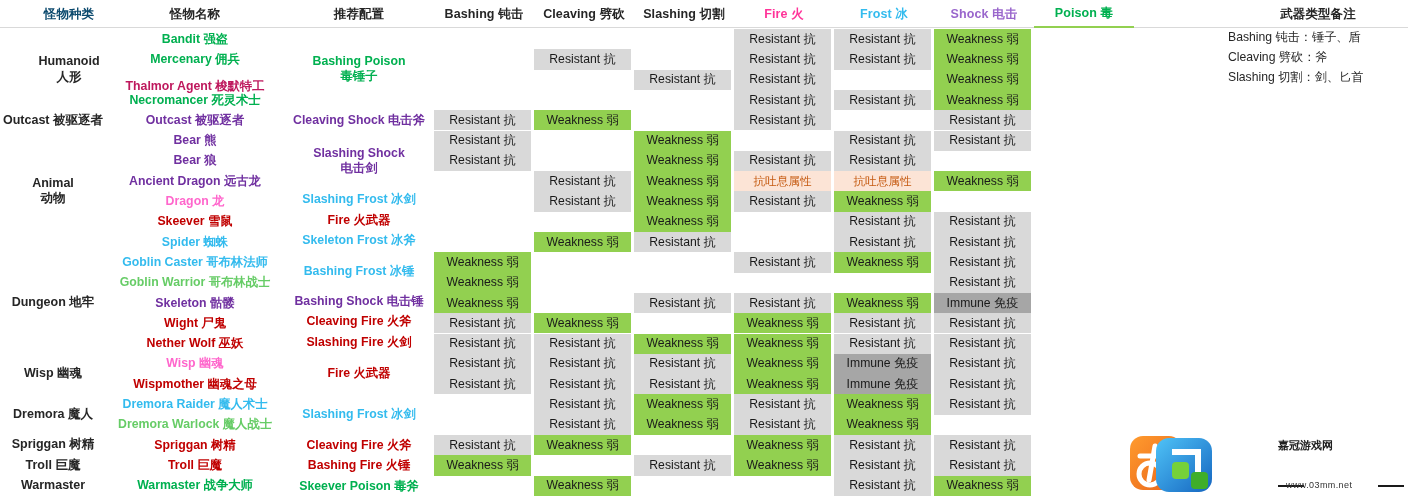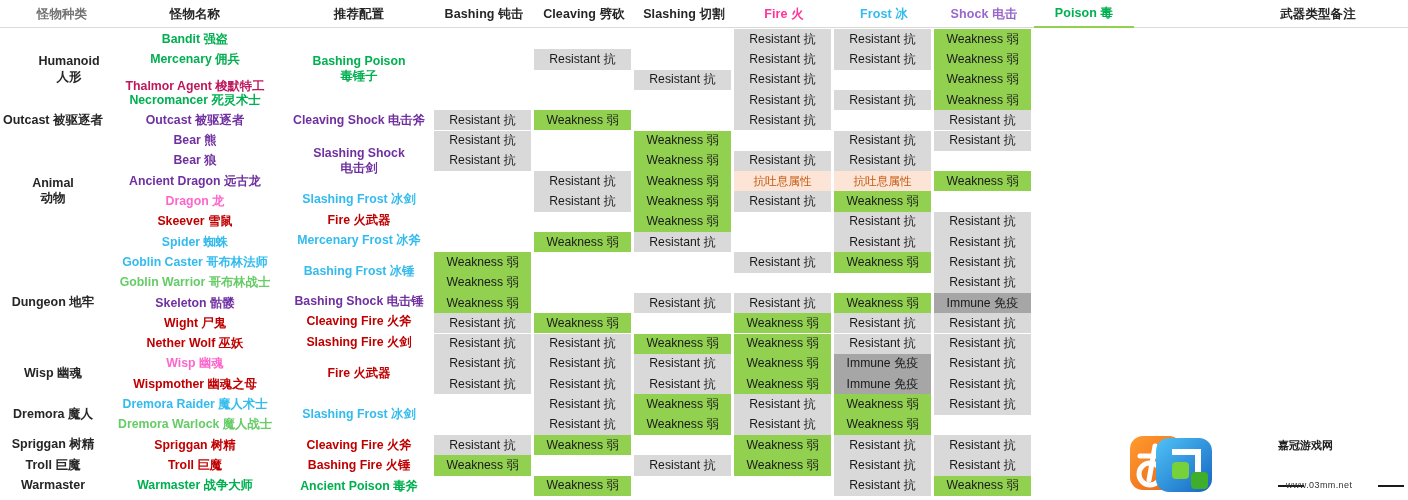--- a/index.html
+++ b/index.html
@@ -75,21 +75,21 @@
     font-size:9px; color:#333; letter-spacing:.4px;
   }
   .wm-line { position:absolute; top:55px; height:2px; background:#1a1a1a; }
 </style>
 </head>
 <body>
 
 <div id="sheet">
   <div class="hdr-row"></div>
   <div id="hdr-host">
-      <div class="hdr" style="left: 9px; width: 106px; color: #737373;">怪物种类</div>
+      <div class="hdr" style="left: 16px; width: 106px; color: #0c4a6e;">怪物种类</div>
       <div class="hdr" style="left: 106px; width: 178px; color: rgb(38, 38, 38);">怪物名称</div>
       <div class="hdr" style="left: 288px; width: 142px; color: rgb(38, 38, 38);">推荐配置</div>
       <div class="hdr" style="left: 434px; width: 100px; color: rgb(38, 38, 38);">Bashing 钝击</div>
       <div class="hdr" style="left: 534px; width: 100px; color: rgb(38, 38, 38);">Cleaving 劈砍</div>
       <div class="hdr" style="left: 634px; width: 100px; color: rgb(38, 38, 38);">Slashing 切割</div>
       <div class="hdr" style="left: 734px; width: 100px; color: rgb(255, 51, 153);">Fire 火</div>
       <div class="hdr" style="left: 834px; width: 100px; color: rgb(51, 187, 238);">Frost 冰</div>
       <div class="hdr" style="left: 934px; width: 100px; color: rgb(153, 102, 204);">Shock 电击</div>
       <div class="hdr ul" style="left: 1034px; width: 100px; color: rgb(0, 176, 80);">Poison 毒</div>
       <div class="hdr" style="left: 1228px; width: 180px; color: rgb(38, 38, 38);">武器类型备注</div>
@@ -133,30 +133,30 @@
       <div class="namecell" style="top: 475.6px; color: rgb(0, 176, 80);">Warmaster 战争大师</div>
     </div>
   <div id="cfg-host">
       <div class="cfgcell" style="top: 48px; height: 42px; color: rgb(0, 176, 80);">Bashing Poison
 毒锤子</div>
       <div class="cfgcell" style="top: 110.2px; height: 20.3px; color: rgb(112, 48, 160);">Cleaving Shock 电击斧</div>
       <div class="cfgcell" style="top: 140px; height: 42px; color: rgb(112, 48, 160);">Slashing Shock
 电击剑</div>
       <div class="cfgcell" style="top: 190px; height: 20.3px; color: rgb(51, 187, 238);">Slashing Frost 冰剑</div>
       <div class="cfgcell" style="top: 211px; height: 20.3px; color: rgb(192, 0, 0);">Fire 火武器</div>
-      <div class="cfgcell" style="top: 231px; height: 20.3px; color: rgb(51, 187, 238);">Mercenary Frost 冰斧</div>
+      <div class="cfgcell" style="top: 231px; height: 20.3px; color: rgb(51, 187, 238);">Skeleton Frost 冰斧</div>
       <div class="cfgcell" style="top: 262px; height: 20.3px; color: rgb(51, 187, 238);">Bashing Frost 冰锤</div>
       <div class="cfgcell" style="top: 292px; height: 20.3px; color: rgb(112, 48, 160);">Bashing Shock 电击锤</div>
       <div class="cfgcell" style="top: 312px; height: 20.3px; color: rgb(192, 0, 0);">Cleaving Fire 火斧</div>
       <div class="cfgcell" style="top: 333px; height: 20.3px; color: rgb(192, 0, 0);">Slashing Fire 火剑</div>
       <div class="cfgcell" style="top: 364px; height: 20.3px; color: rgb(192, 0, 0);">Fire 火武器</div>
       <div class="cfgcell" style="top: 405px; height: 20.3px; color: rgb(51, 187, 238);">Slashing Frost 冰剑</div>
       <div class="cfgcell" style="top: 436px; height: 20.3px; color: rgb(192, 0, 0);">Cleaving Fire 火斧</div>
       <div class="cfgcell" style="top: 456px; height: 20.3px; color: rgb(192, 0, 0);">Bashing Fire 火锤</div>
-      <div class="cfgcell" style="top: 477px; height: 20.3px; color: rgb(0, 176, 80);">Ancient Poison 毒斧</div>
+      <div class="cfgcell" style="top: 477px; height: 20.3px; color: rgb(0, 176, 80);">Skeever Poison 毒斧</div>
     </div>
   <div id="grid-host">
       <div class="cell v-none" style="left: 434px; width: 97px; top: 29px;"></div>
       <div class="cell v-none" style="left: 534px; width: 97px; top: 29px;"></div>
       <div class="cell v-none" style="left: 634px; width: 97px; top: 29px;"></div>
       <div class="cell v-res" style="left: 734px; width: 97px; top: 29px;">Resistant 抗</div>
       <div class="cell v-res" style="left: 834px; width: 97px; top: 29px;">Resistant 抗</div>
       <div class="cell v-weak" style="left: 934px; width: 97px; top: 29px;">Weakness 弱</div>
       <div class="cell v-none" style="left: 434px; width: 97px; top: 49.3px;"></div>
       <div class="cell v-res" style="left: 534px; width: 97px; top: 49.3px;">Resistant 抗</div>
@@ -285,20 +285,25 @@
       <div class="cell v-res" style="left: 834px; width: 97px; top: 455.3px;">Resistant 抗</div>
       <div class="cell v-res" style="left: 934px; width: 97px; top: 455.3px;">Resistant 抗</div>
       <div class="cell v-none" style="left: 434px; width: 97px; top: 475.6px;"></div>
       <div class="cell v-weak" style="left: 534px; width: 97px; top: 475.6px;">Weakness 弱</div>
       <div class="cell v-none" style="left: 634px; width: 97px; top: 475.6px;"></div>
       <div class="cell v-none" style="left: 734px; width: 97px; top: 475.6px;"></div>
       <div class="cell v-res" style="left: 834px; width: 97px; top: 475.6px;">Resistant 抗</div>
       <div class="cell v-weak" style="left: 934px; width: 97px; top: 475.6px;">Weakness 弱</div>
     </div>
 
+  <div class="notes" id="notes-host">
+      <div>Bashing 钝击：锤子、盾</div>
+      <div>Cleaving 劈砍：斧</div>
+      <div>Slashing 切割：剑、匕首</div>
+    </div>
 
   <div class="wm">
     <svg width="115" height="62" style="position:absolute;left:0;top:2px">
       <defs>
         <linearGradient id="og" x1="0" y1="0" x2="1" y2="1">
           <stop offset="0" stop-color="#ff9b2e"></stop>
             <stop offset="1" stop-color="#e8631a"></stop>
         </linearGradient>
         <linearGradient id="bg2" x1="0" y1="0" x2="1" y2="1">
           <stop offset="0" stop-color="#4fc3f7"></stop>

